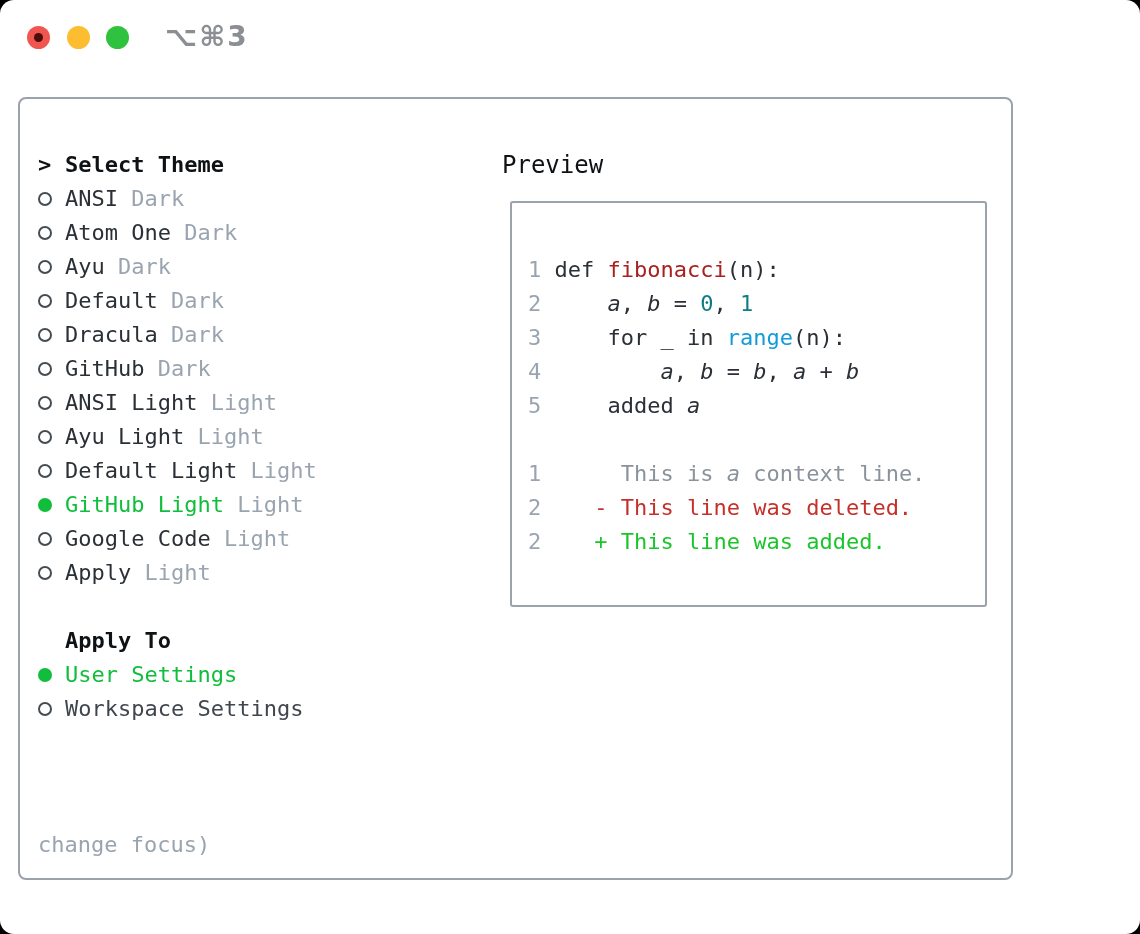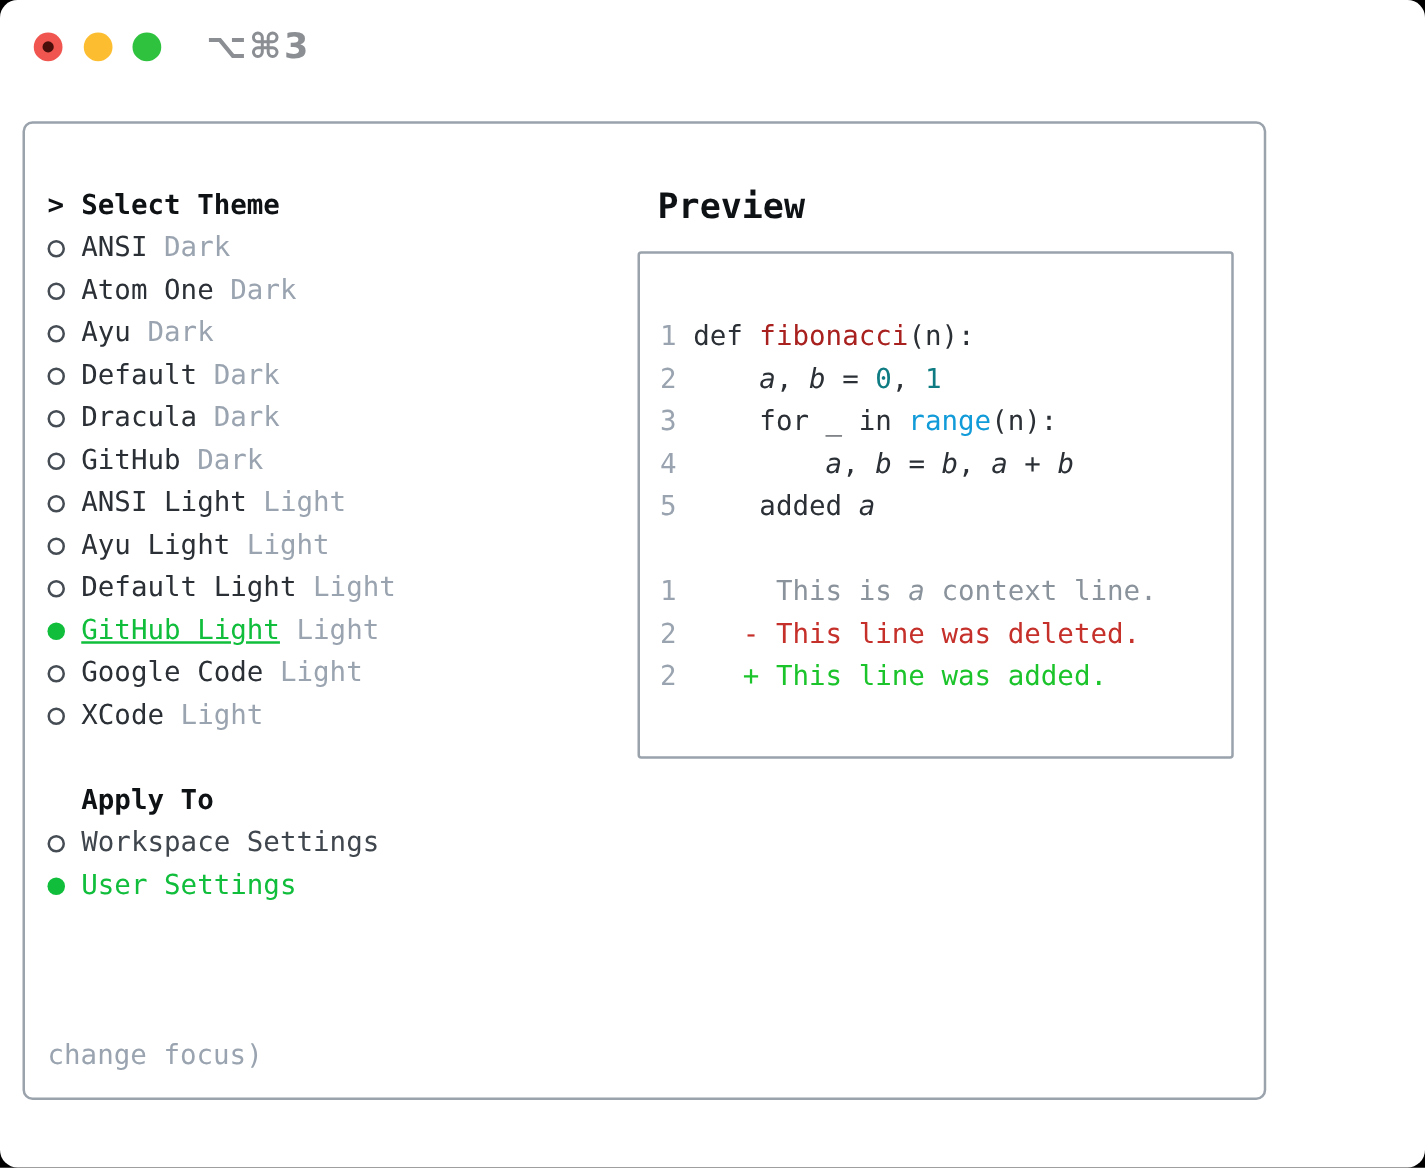--- a/index.html
+++ b/index.html
@@ -43,30 +43,30 @@
   }
   
   .left{position:absolute;left:18px;top:49px;font-size:22px;line-height:34px;}
   .row{display:flex;align-items:center;height:34px;white-space:pre;}
   .marker{width:27px;flex:none;display:flex;align-items:center;}
   .caret{font-weight:bold;color:var(--header-dark);}
   .ring{width:14px;height:14px;border:2px solid var(--ring-gray);border-radius:50%;}
   .dot-sel{width:14px;height:14px;border-radius:50%;background:var(--accent-green);}
   .hdr{font-weight:bold;color:var(--header-dark);}
   .name{color:var(--text-dark);}
-  .name.sel{color:var(--accent-green);text-decoration:underline;}
+  .name.sel{color:var(--accent-green);}
   .badge{color:var(--muted-gray);}
   .opt-label{color:#40464d;}
   .opt-label.sel{color:var(--accent-green);}
   .spacer{height:34px;}
   .footer{color:var(--muted-gray);line-height:34px;white-space:pre;}
   
   .preview-title{
-    position:absolute;left:506px;top:49px;height:34px;line-height:34px;
-    font-size:28px;font-weight:bold;color:var(--header-dark);
+    position:absolute;left:482px;top:49px;height:34px;line-height:34px;
+    font-size:24px;font-weight:normal;color:var(--header-dark);
   }
   .preview-box{
     position:absolute;left:490px;top:102px;width:477px;height:406px;
     border:2px solid var(--border-gray);border-radius:3px;background:#fff;
     padding:50px 0 0 16px;overflow:hidden;
   }
   .code-row{height:34px;line-height:34px;font-size:22px;white-space:pre;}
   .ln{color:var(--muted-gray);}
   .tk-base{color:var(--text-dark);}
   .tk-func{color:var(--function-red);}
@@ -105,33 +105,33 @@
           <div class="row"><span class="marker"><span class="ring"></span></span><span class="name">Atom One</span><span class="badge"> Dark</span></div>
           <div class="row"><span class="marker"><span class="ring"></span></span><span class="name">Ayu</span><span class="badge"> Dark</span></div>
           <div class="row"><span class="marker"><span class="ring"></span></span><span class="name">Default</span><span class="badge"> Dark</span></div>
           <div class="row"><span class="marker"><span class="ring"></span></span><span class="name">Dracula</span><span class="badge"> Dark</span></div>
           <div class="row"><span class="marker"><span class="ring"></span></span><span class="name">GitHub</span><span class="badge"> Dark</span></div>
           <div class="row"><span class="marker"><span class="ring"></span></span><span class="name">ANSI Light</span><span class="badge"> Light</span></div>
           <div class="row"><span class="marker"><span class="ring"></span></span><span class="name">Ayu Light</span><span class="badge"> Light</span></div>
           <div class="row"><span class="marker"><span class="ring"></span></span><span class="name">Default Light</span><span class="badge"> Light</span></div>
           <div class="row"><span class="marker"><span class="dot-sel"></span></span><span class="name sel">GitHub Light</span><span class="badge"> Light</span></div>
           <div class="row"><span class="marker"><span class="ring"></span></span><span class="name">Google Code</span><span class="badge"> Light</span></div>
-          <div class="row"><span class="marker"><span class="ring"></span></span><span class="name">XCode</span><span class="badge"> Light</span></div>
+          <div class="row"><span class="marker"><span class="ring"></span></span><span class="name">Apply</span><span class="badge"> Light</span></div>
         </div>
 
       <div class="spacer"></div>
 
       <div class="row">
         <span class="marker"></span>
         <span class="hdr">Apply To</span>
       </div>
 
       <div id="apply-options">
+          <div class="row"><span class="marker"><span class="dot-sel"></span></span><span class="opt-label sel">User Settings</span></div>
           <div class="row"><span class="marker"><span class="ring"></span></span><span class="opt-label">Workspace Settings</span></div>
-          <div class="row"><span class="marker"><span class="dot-sel"></span></span><span class="opt-label sel">User Settings</span></div>
         </div>
 
       <div class="spacer"></div>
 
       <div class="footer">
         <div>change focus)</div>
       </div>
     </div>
 
     <div class="preview-title">Preview</div>

